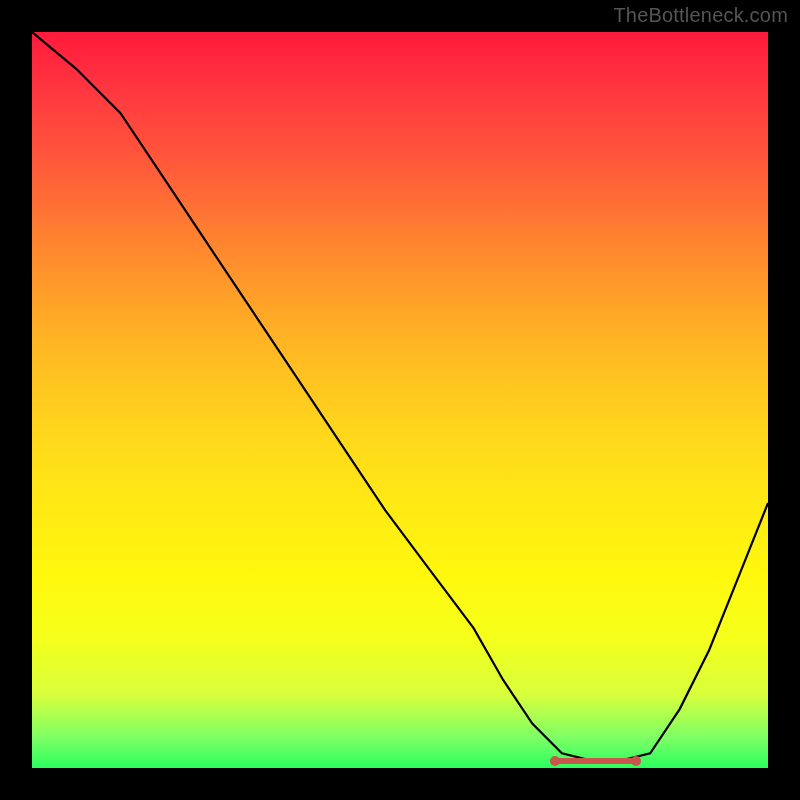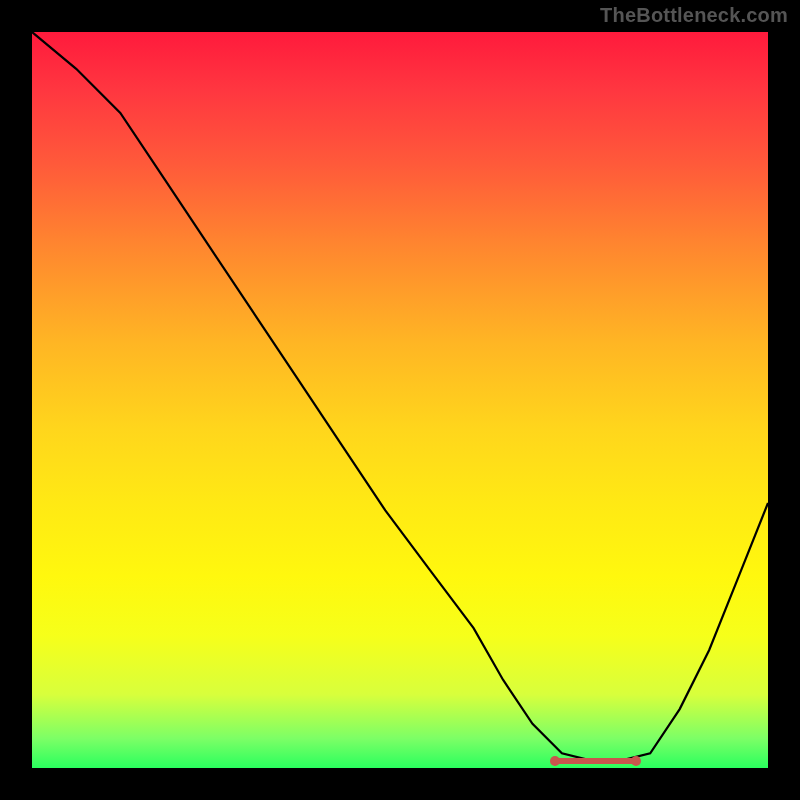--- a/index.html
+++ b/index.html
@@ -11,21 +11,21 @@
     font-family: Arial, Helvetica, sans-serif;
     position: relative;
     overflow: hidden;
   }
   .watermark {
     position: absolute;
     top: 4px;
     right: 12px;
     color: #555;
     font-size: 20px;
-    font-weight: 700;
+    font-weight: 400;
     z-index: 20;
     letter-spacing: 0.2px;
   }
   .plot-frame {
     position: absolute;
     left: 32px;
     top: 32px;
     width: 736px;
     height: 736px;
     background: linear-gradient(to bottom,

